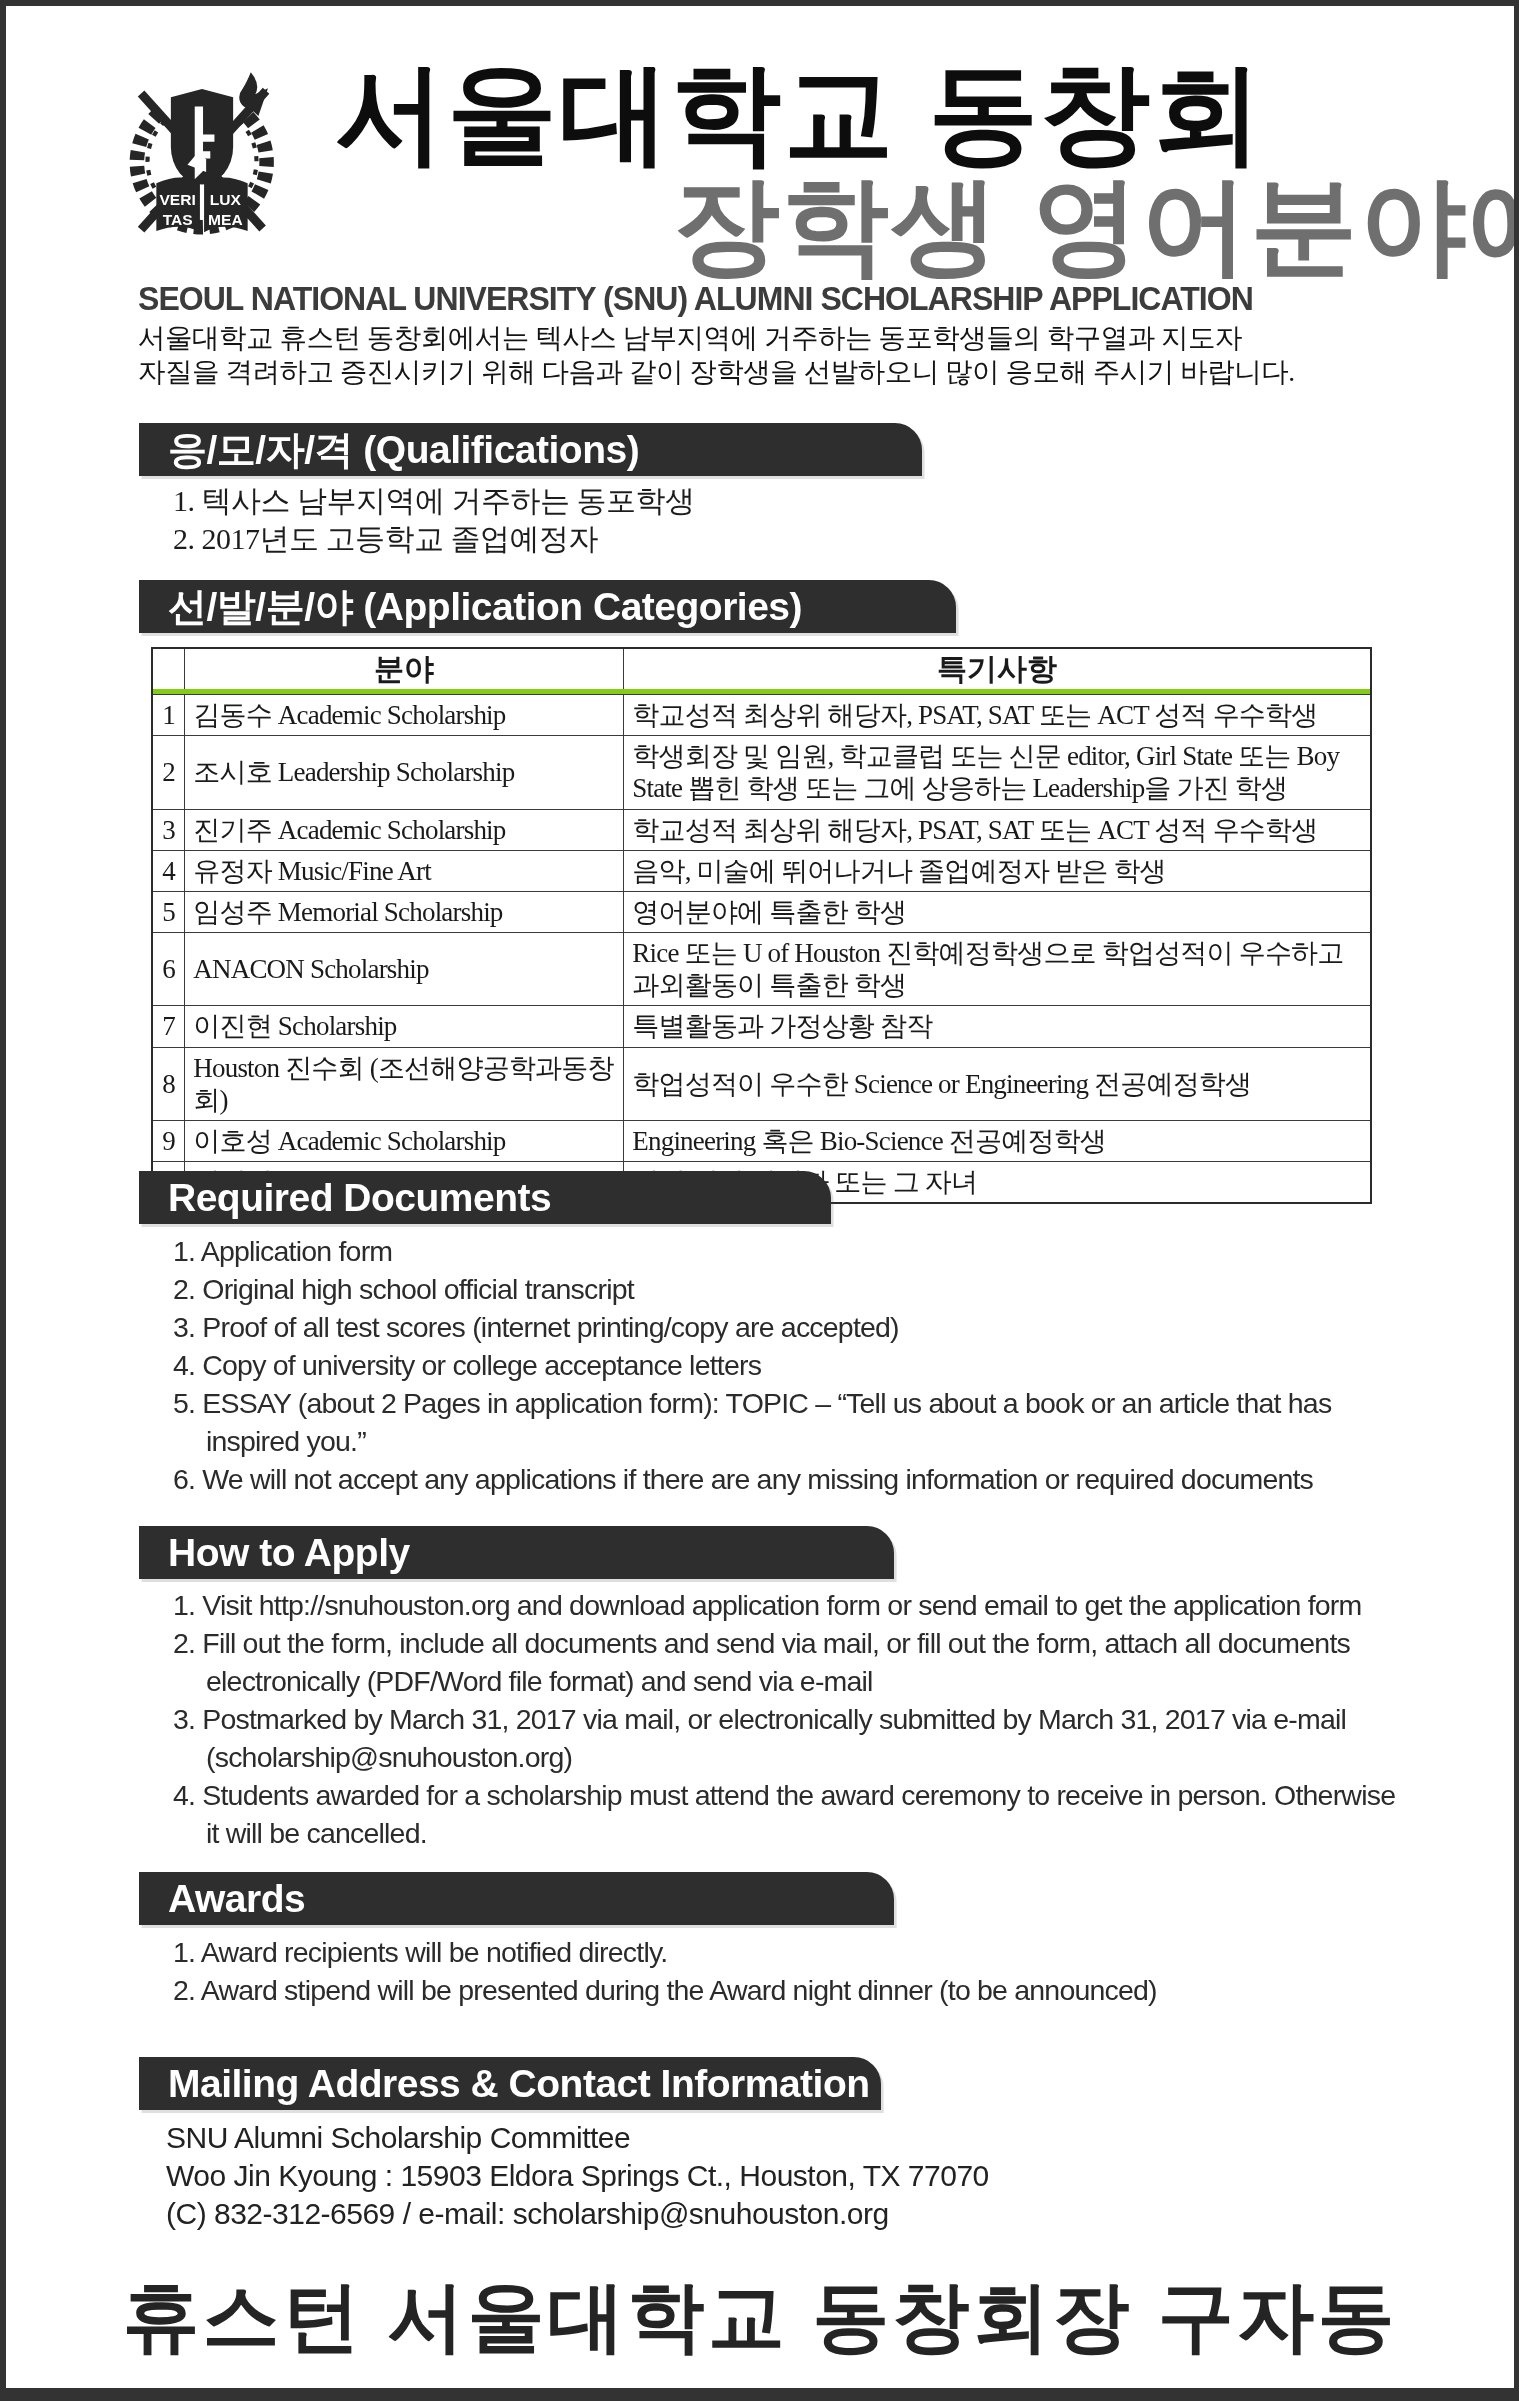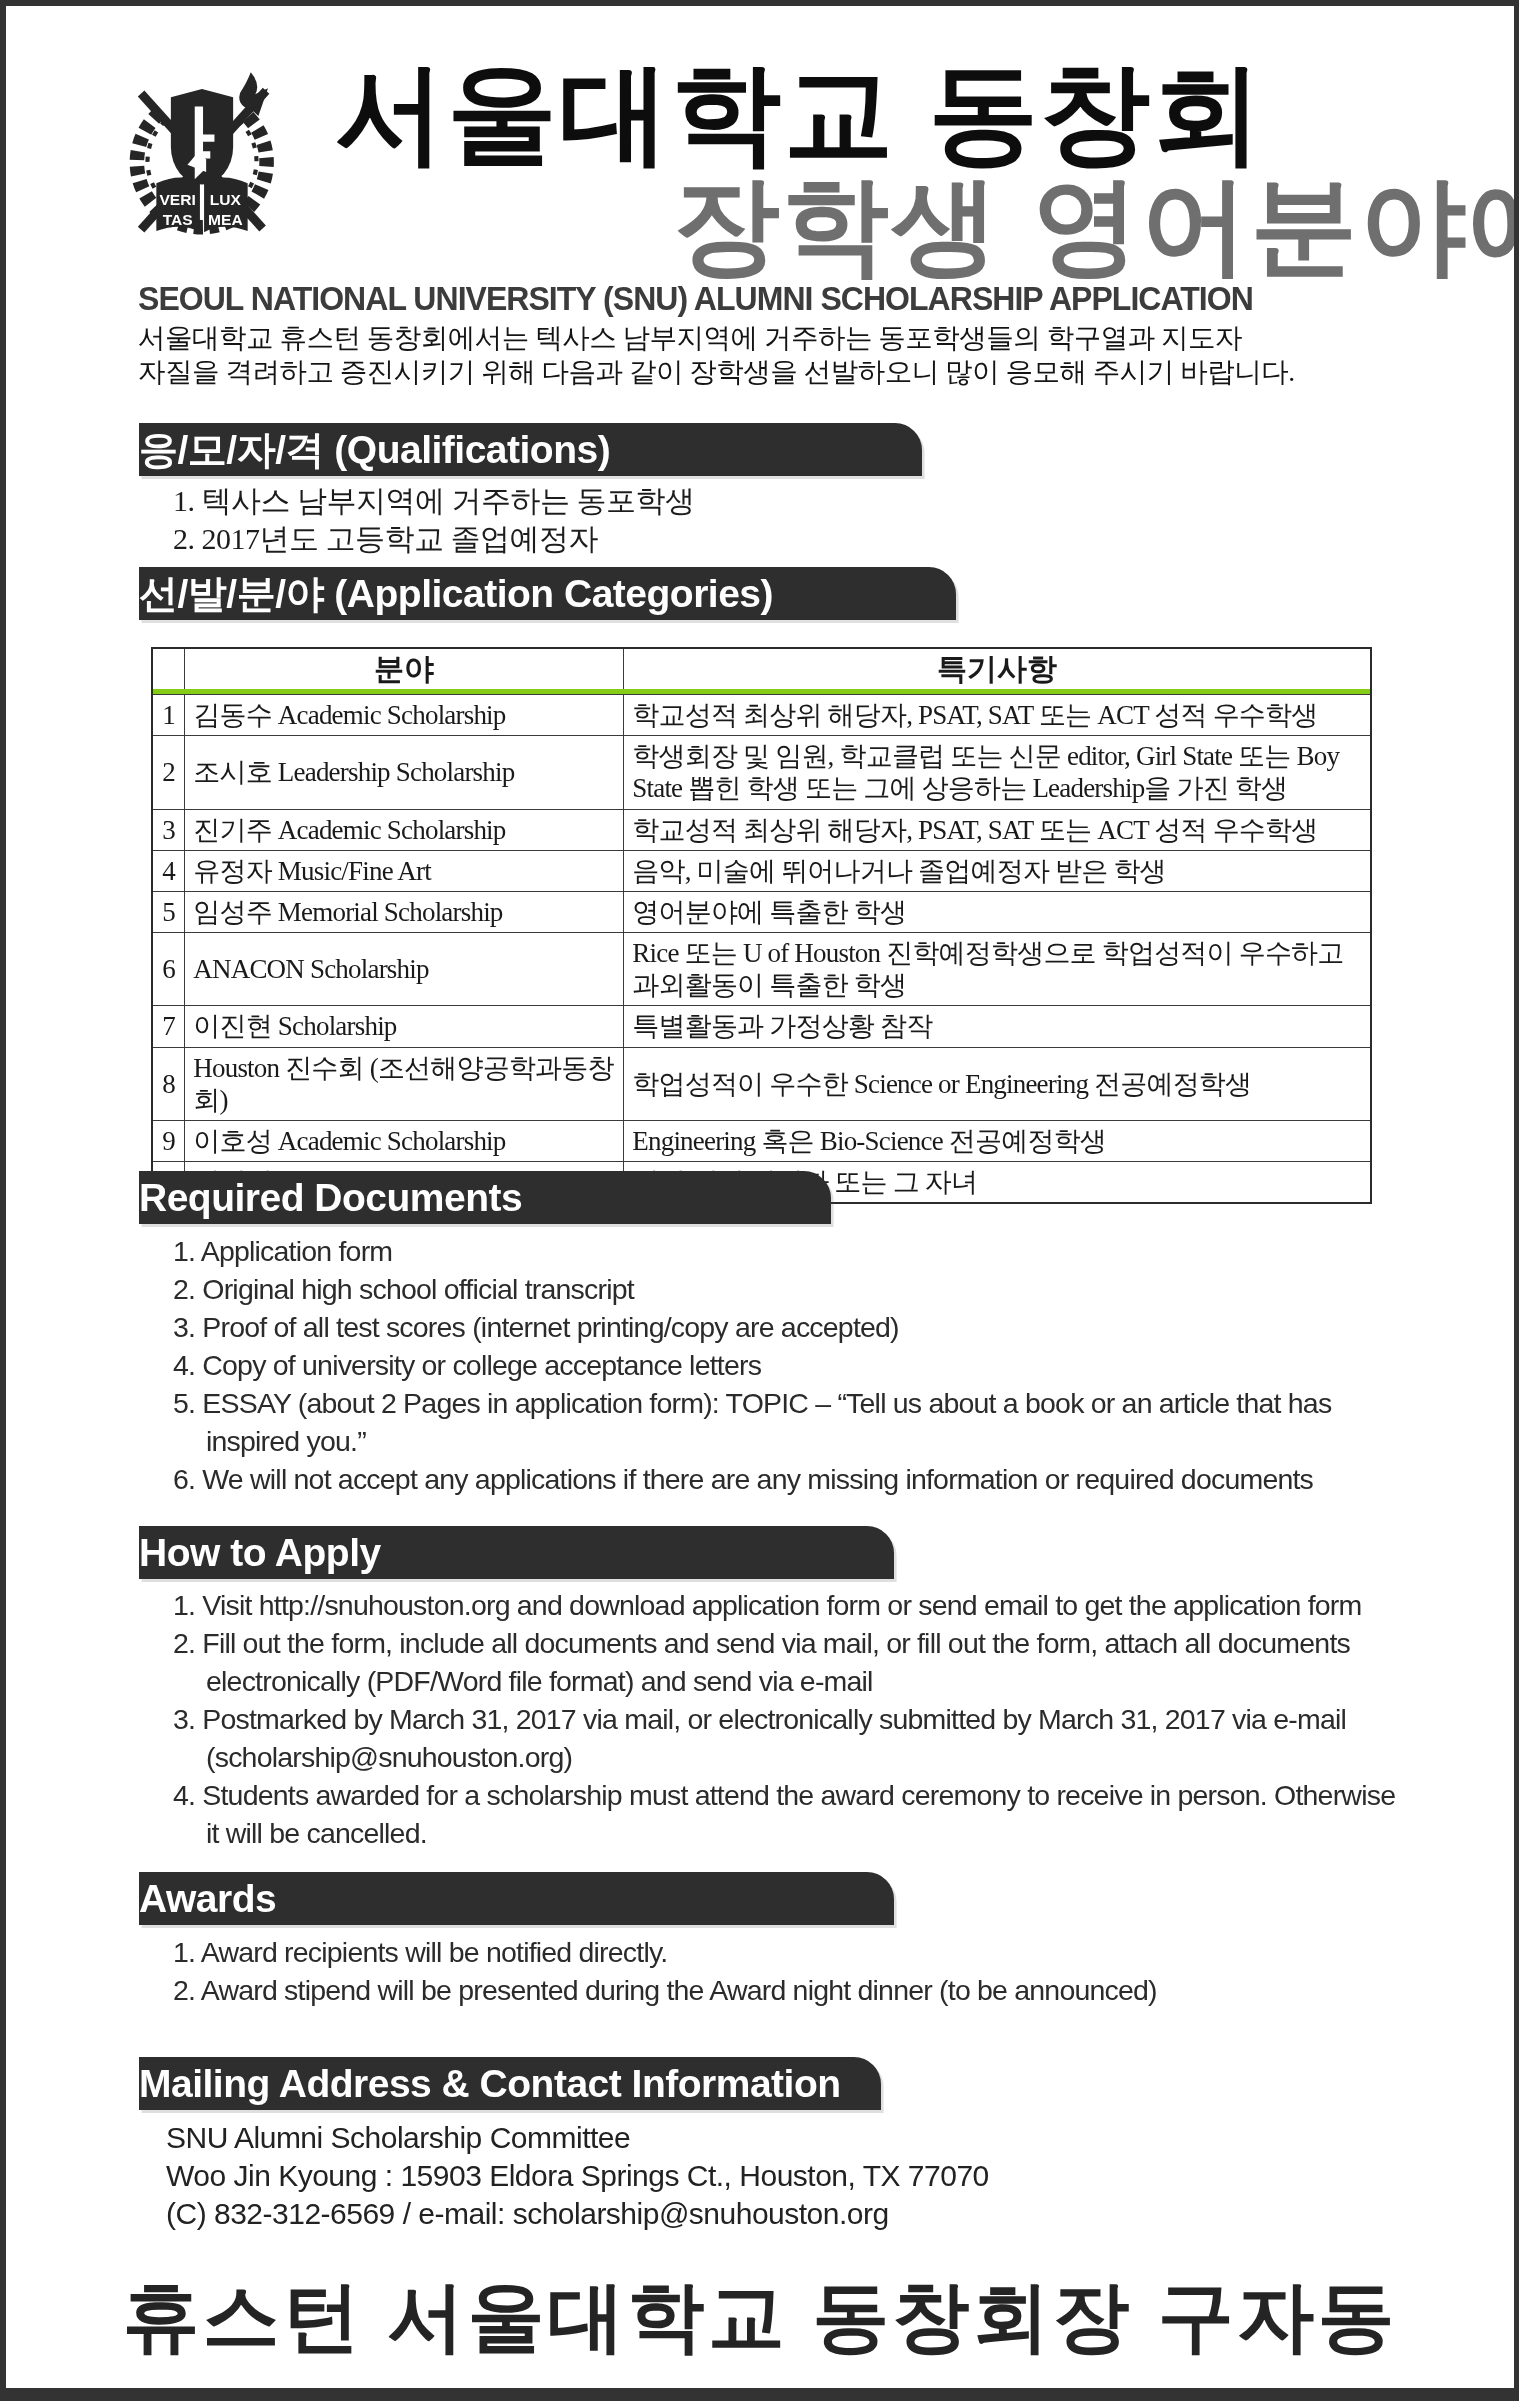--- a/index.html
+++ b/index.html
@@ -28,26 +28,26 @@
   }
   .intro {
     position:absolute; left:138px; top:321px; width:1255px;
     font-family:"Liberation Serif", serif; font-size:27.5px; line-height:34px;
     color:#141414; letter-spacing:-0.5px; white-space:nowrap;
   }
   
   .bar {
     position:absolute; left:139px; height:53px; background:#2e2e2e;
     border-radius:0 27px 0 0; color:#ffffff; font-weight:bold;
-    font-size:39px; line-height:53px; box-sizing:border-box;
+    font-size:39px; line-height:53px; padding-left:29px; box-sizing:border-box;
     letter-spacing:-0.5px; white-space:nowrap;
     box-shadow:2.6px 3.1px 0 rgba(80,80,80,.18);
   }
   .bar-quals   { top:423px;  width:783px; }
-  .bar-cats    { top:567px; width:817px; }
+  .bar-cats    { top:580px; width:817px; }
   .bar-req     { top:1171px; width:692px; }
   .bar-apply   { top:1526px; width:755px; }
   .bar-awards  { top:1872px; width:755px; }
   .bar-mail    { top:2057px; width:742px; }
   
   .ilist { position:absolute; left:173px; width:1224px; color:#262626; }
   .ilist .item { padding-left:33px; text-indent:-33px; }
   .klist { font-family:"Liberation Serif", serif; font-size:30px; line-height:38px; letter-spacing:-0.5px; color:#1c1c1c; }
   .elist { font-family:"Liberation Sans", sans-serif; font-size:28.5px; line-height:38px; letter-spacing:-0.8px; color:#2b2b2b; }
   .list-quals  { top:482px; }

